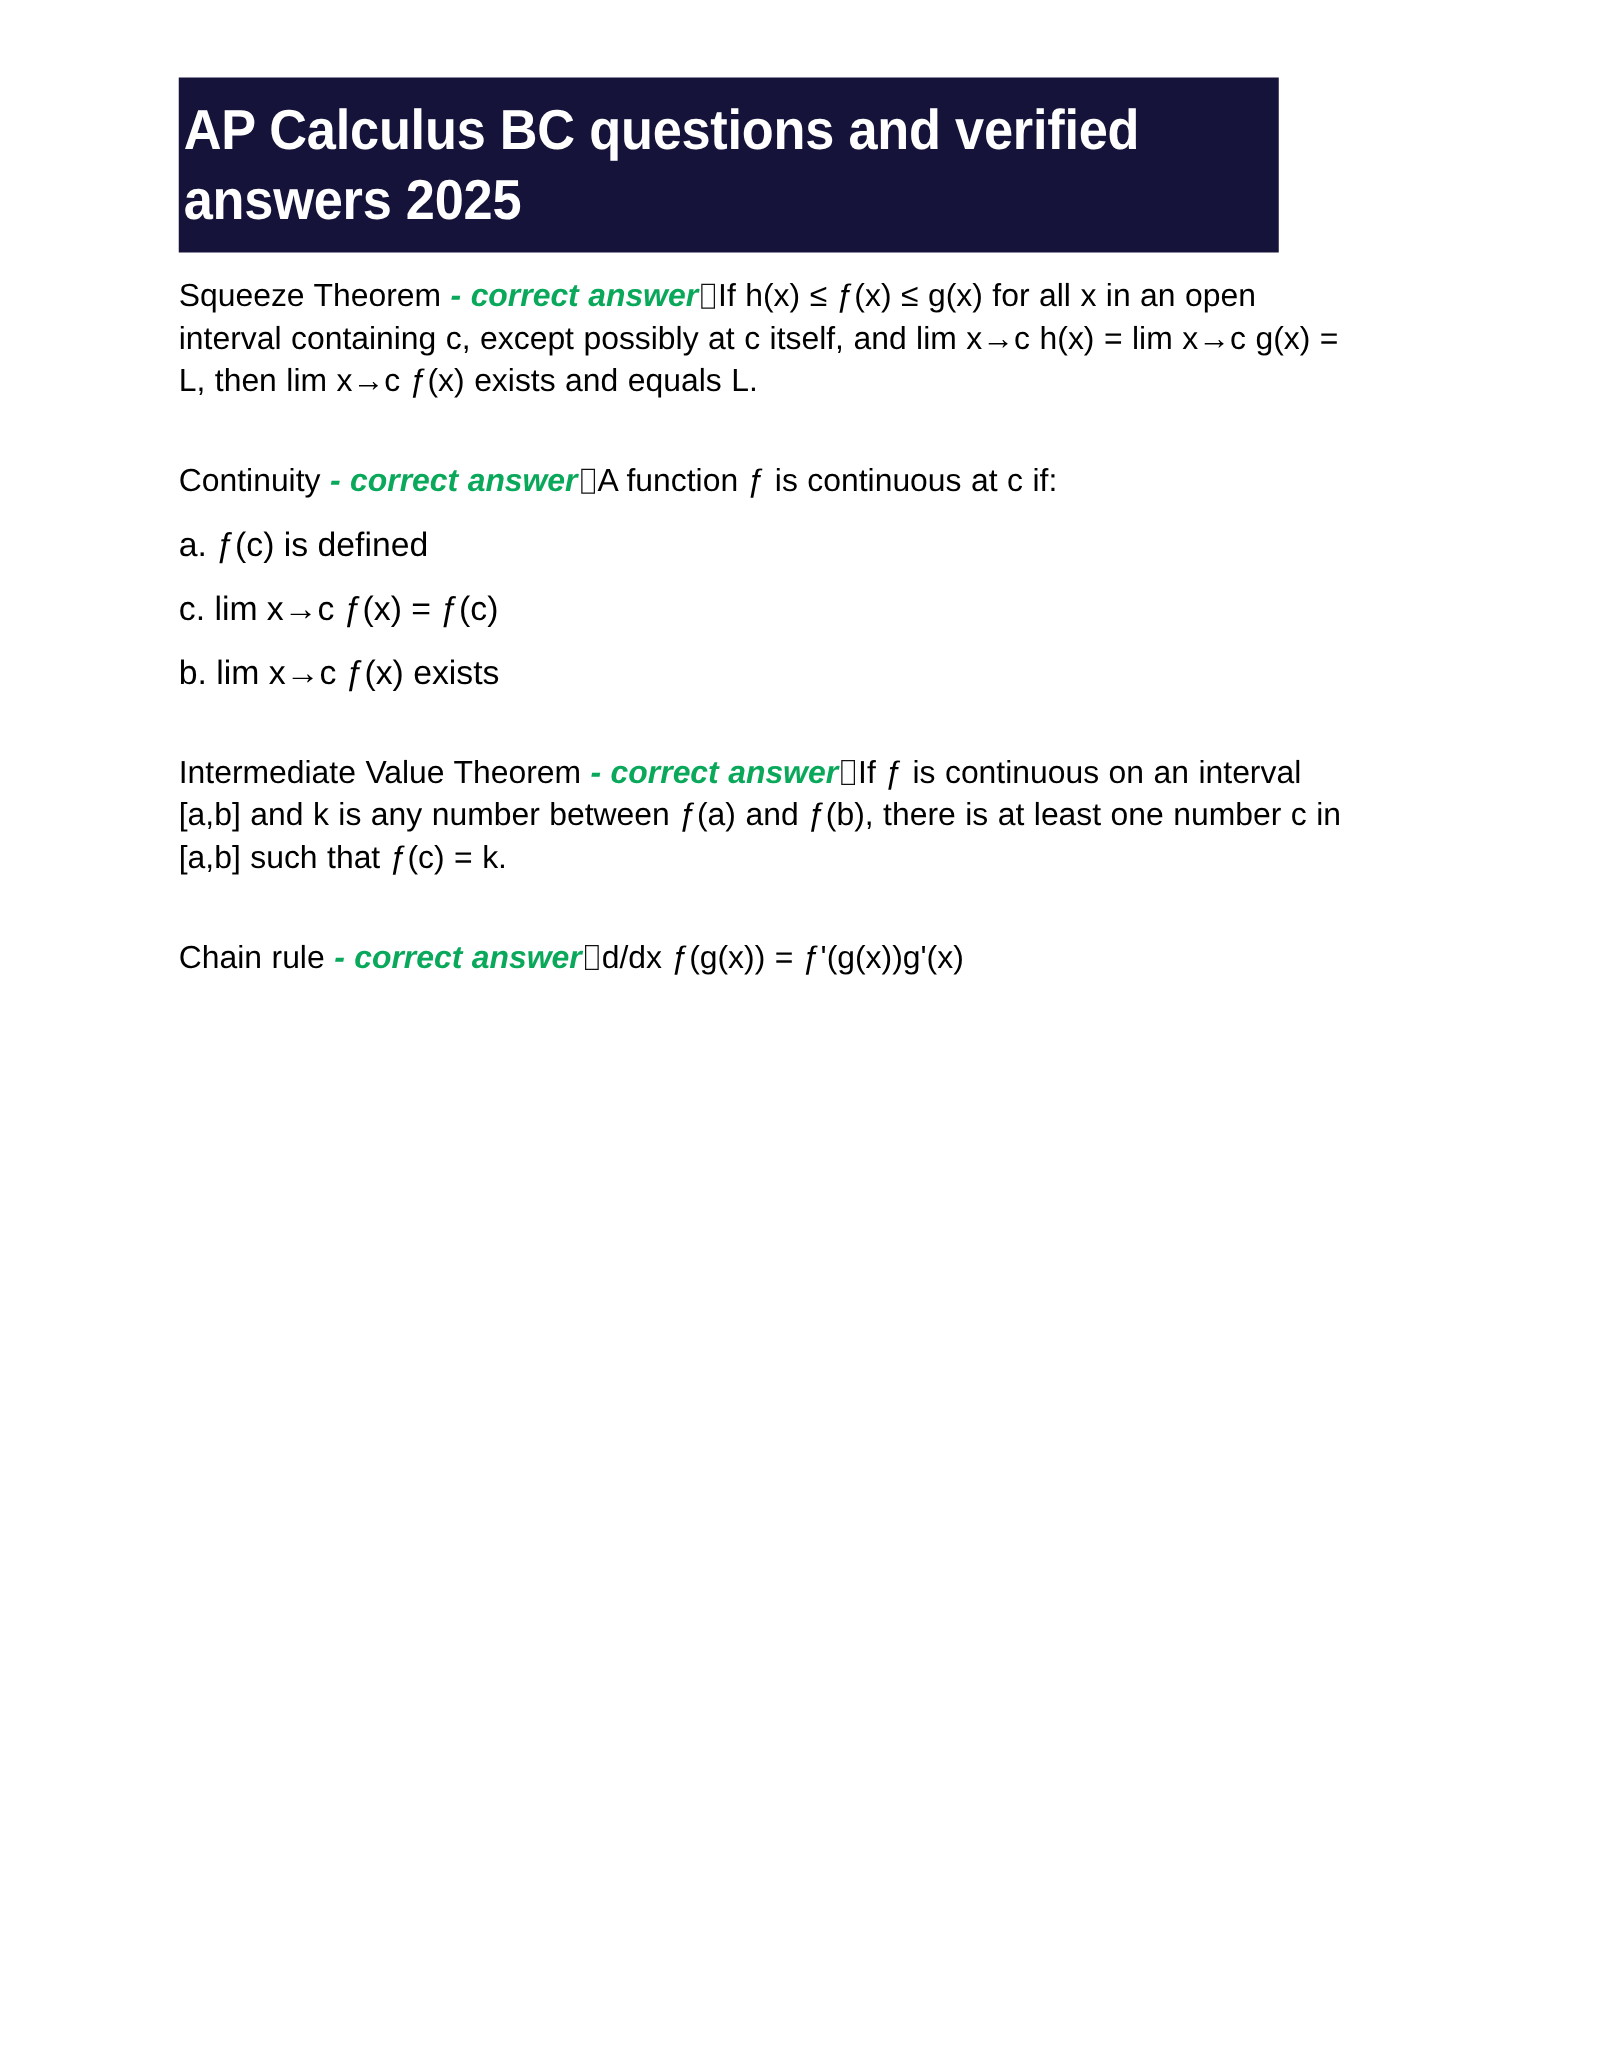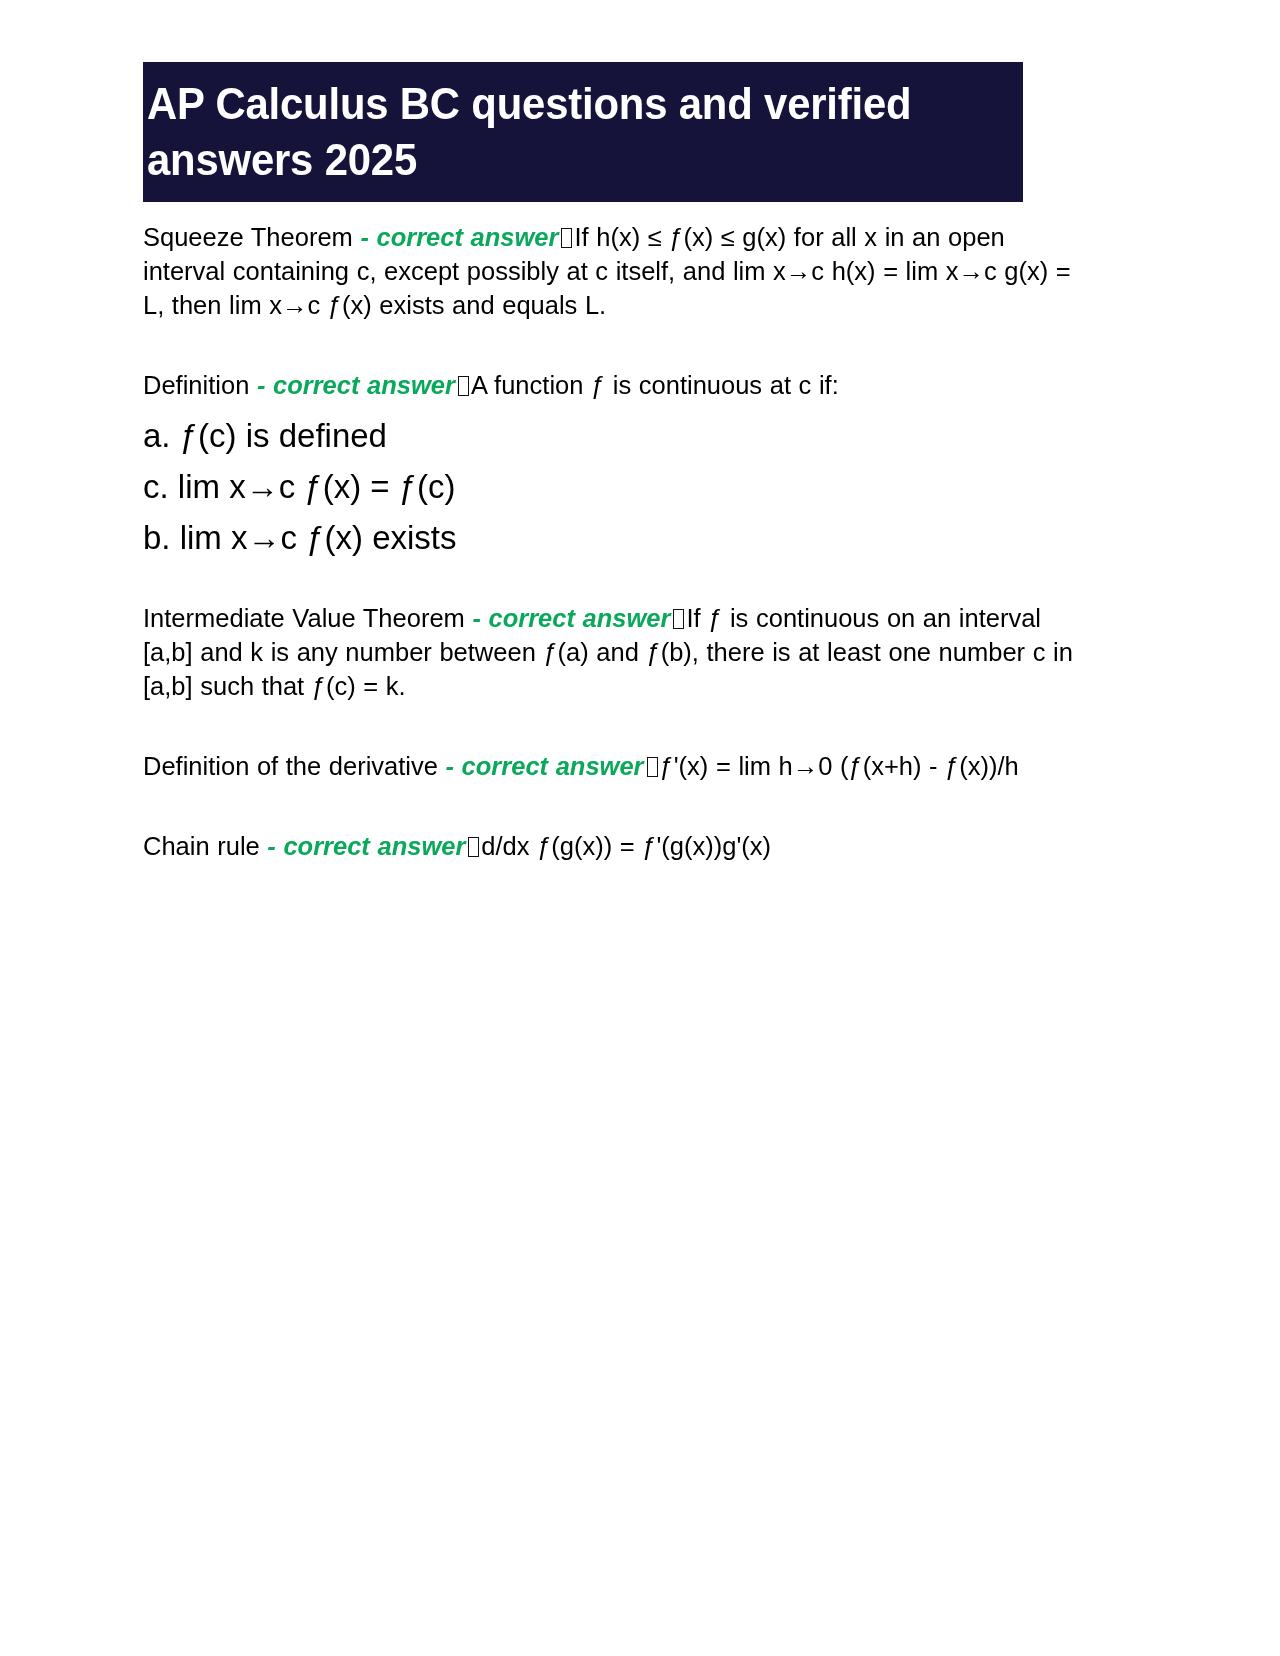--- a/index.html
+++ b/index.html
@@ -57,21 +57,21 @@
     margin: 0 0 46px 0;
   }
   .qa-line {
     font-size: 25.5px;
     line-height: 34px;
     color: #000000;
     margin: 0;
     word-spacing: 0.5px;
   }
   .qa-sub {
-    font-size: 33px;
+    font-size: 27px;
     line-height: 34px;
     color: #000000;
     margin: 17px 0 0 0;
   }
   .term {
     font-weight: normal;
     color: #000000;
   }
   .marker {
     color: #0aa85a;
@@ -101,33 +101,30 @@
     <span class="title-text">answers 2025</span>
   </div>
 
   <div class="content">
 
     <div class="qa-block">
       <p class="qa-line"><span class="term">Squeeze Theorem</span><span> </span><span class="marker">- correct answer</span><span class="tofu"></span><span class="answer">If h(x) ≤ ƒ(x) ≤ g(x) for all x in an open interval containing c, except possibly at c itself, and lim x→c h(x) = lim x→c g(x) = L, then lim x→c ƒ(x) exists and equals L.</span></p>
     </div>
 
     <div class="qa-block">
-      <p class="qa-line"><span class="term">Definition</span><span> </span><span class="marker">- correct answer</span><span class="tofu"></span><span class="answer">A function ƒ is continuous at c if:</span></p>
+      <p class="qa-line"><span class="term">Continuity</span><span> </span><span class="marker">- correct answer</span><span class="tofu"></span><span class="answer">A function ƒ is continuous at c if:</span></p>
       <p class="qa-sub">a. ƒ(c) is defined</p>
       <p class="qa-sub">c. lim x→c ƒ(x) = ƒ(c)</p>
       <p class="qa-sub">b. lim x→c ƒ(x) exists</p>
     </div>
 
     <div class="qa-block">
       <p class="qa-line"><span class="term">Intermediate Value Theorem</span><span> </span><span class="marker">- correct answer</span><span class="tofu"></span><span class="answer">If ƒ is continuous on an interval [a,b] and k is any number between ƒ(a) and ƒ(b), there is at least one number c in [a,b] such that ƒ(c) = k.</span></p>
     </div>
 
-    <div class="qa-block">
-      <p class="qa-line"><span class="term">Definition of the derivative</span><span> </span><span class="marker">- correct answer</span><span class="tofu"></span><span class="answer">ƒ'(x) = lim h→0 (ƒ(x+h) - ƒ(x))/h</span></p>
-    </div>
 
 
 
 
     <div class="qa-block">
       <p class="qa-line"><span class="term">Chain rule</span><span> </span><span class="marker">- correct answer</span><span class="tofu"></span><span class="answer">d/dx ƒ(g(x)) = ƒ'(g(x))g'(x)</span></p>
     </div>
 
   </div>
 </div>

